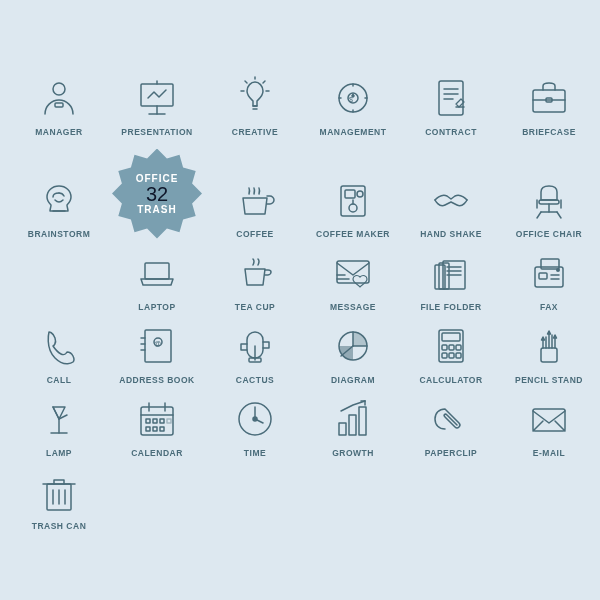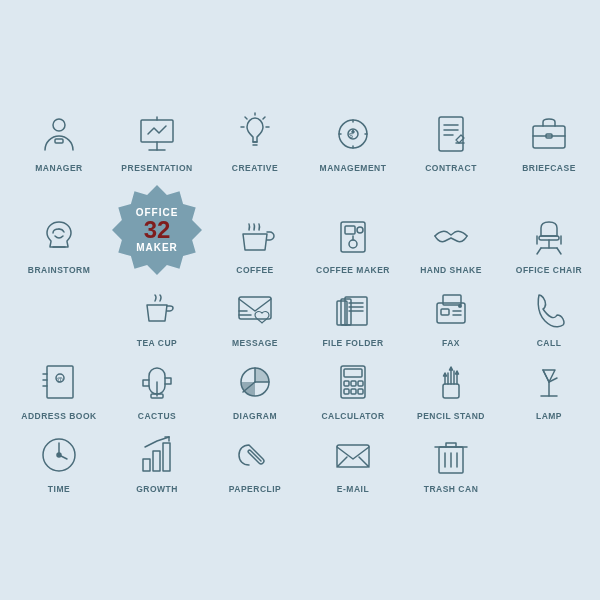--- a/index.html
+++ b/index.html
@@ -66,23 +66,23 @@
       position: relative;
       clip-path: polygon(50% 0%, 61% 11%, 75% 7%, 79% 21%, 93% 25%, 89% 39%, 100% 50%, 89% 61%, 93% 75%, 79% 79%, 75% 93%, 61% 89%, 50% 100%, 39% 89%, 25% 93%, 21% 79%, 7% 75%, 11% 61%, 0% 50%, 11% 39%, 7% 25%, 21% 21%, 25% 7%, 39% 11%);
     }
     .office-badge .title {
       font-size: 10px;
       color: white;
       font-weight: bold;
       letter-spacing: 1px;
     }
     .office-badge .number {
-      font-size: 24px;
-      color: #7f1d1d;
-      font-weight: bold;
+      font-size: 20px;
+      color: #0f172a;
+      font-weight: normal;
       line-height: 1;
     }
     .office-badge .subtitle {
       font-size: 10px;
       color: white;
       font-weight: bold;
       letter-spacing: 1px;
     }
   </style>
 </head>
@@ -183,21 +183,21 @@
             <line x1="16" y1="33" x2="28" y2="33"></line>
           </svg>
       </div>
       <div class="icon-label">BRAINSTORM</div>
     </div>
 
     <div class="icon-cell" style="justify-content:center;padding-top:8px;">
       <div class="office-badge">
         <div class="title">OFFICE</div>
         <div class="number">32</div>
-        <div class="subtitle">MAKER</div>
+        <div class="subtitle">TRASH</div>
       </div>
     </div>
 
     <div class="icon-cell">
       <div class="icon-svg">
         <svg viewBox="0 0 44 44">
             <path d="M10 20 L12 36 L32 36 L34 20 Z"></path>
             <path d="M34 26 L37 26 C39 26 41 24 41 22 C41 20 39 18 37 18 L34 18"></path>
             <path d="M16 16 C16 16 17 12 16 10"></path>
             <path d="M21 16 C21 16 22 12 21 10"></path>
@@ -241,20 +241,29 @@
             <line x1="30" y1="34" x2="34" y2="40"></line>
             <line x1="10" y1="22" x2="10" y2="30"></line>
             <line x1="34" y1="22" x2="34" y2="30"></line>
           </svg>
       </div>
       <div class="icon-label">OFFICE CHAIR</div>
     </div>
 
     <div class="icon-cell"></div>
 
+    <div class="icon-cell">
+      <div class="icon-svg">
+        <svg viewBox="0 0 44 44">
+            <rect x="10" y="12" width="24" height="16" rx="1"></rect>
+            <path d="M6 28 L38 28 L36 34 L8 34 Z"></path>
+          </svg>
+      </div>
+      <div class="icon-label">LAPTOP</div>
+    </div>
 
     <div class="icon-cell">
       <div class="icon-svg">
         <svg viewBox="0 0 44 44">
             <path d="M12 18 L14 34 L30 34 L32 18 Z"></path>
             <path d="M32 24 L35 24 C37 24 38 22 38 21 C38 20 37 19 35 19 L32 19"></path>
             <path d="M20 14 C20 14 22 10 20 8"></path>
             <path d="M25 14 C25 14 27 10 25 8"></path>
           </svg>
       </div>
@@ -393,20 +402,38 @@
             <path d="M22 36 L22 22"></path>
             <path d="M22 22 L16 10"></path>
             <path d="M16 10 L28 10 L22 22 Z"></path>
             <line x1="14" y1="36" x2="30" y2="36"></line>
             <path d="M22 22 L30 18"></path>
           </svg>
       </div>
       <div class="icon-label">LAMP</div>
     </div>
 
+    <div class="icon-cell">
+      <div class="icon-svg">
+        <svg viewBox="0 0 44 44">
+            <rect x="6" y="10" width="32" height="28" rx="2"></rect>
+            <line x1="6" y1="18" x2="38" y2="18"></line>
+            <line x1="14" y1="6" x2="14" y2="14"></line>
+            <line x1="30" y1="6" x2="30" y2="14"></line>
+            <rect x="11" y="22" width="4" height="4"></rect>
+            <rect x="18" y="22" width="4" height="4"></rect>
+            <rect x="25" y="22" width="4" height="4"></rect>
+            <rect x="32" y="22" width="4" height="4" opacity="0.4"></rect>
+            <rect x="11" y="30" width="4" height="4"></rect>
+            <rect x="18" y="30" width="4" height="4"></rect>
+            <rect x="25" y="30" width="4" height="4"></rect>
+          </svg>
+      </div>
+      <div class="icon-label">CALENDAR</div>
+    </div>
 
 
     <div class="icon-cell">
       <div class="icon-svg">
         <svg viewBox="0 0 44 44">
             <circle cx="22" cy="22" r="16"></circle>
             <line x1="22" y1="10" x2="22" y2="22"></line>
             <line x1="22" y1="22" x2="30" y2="26"></line>
             <circle cx="22" cy="22" r="2" fill="#4a6c7a"></circle>
           </svg>

